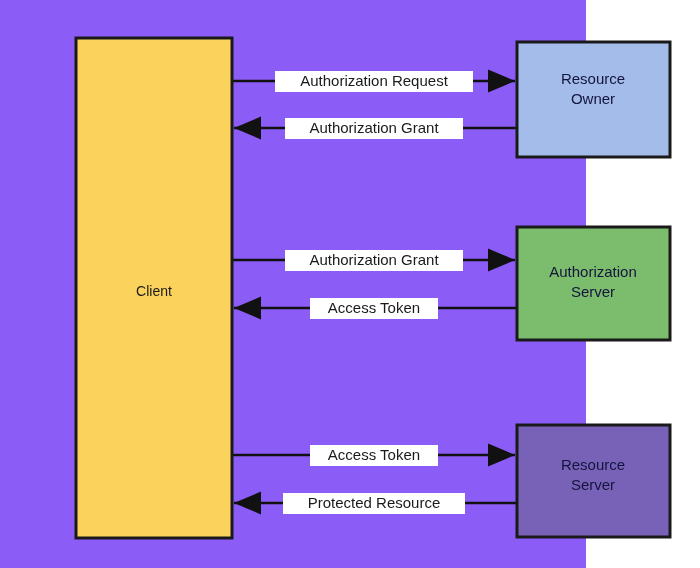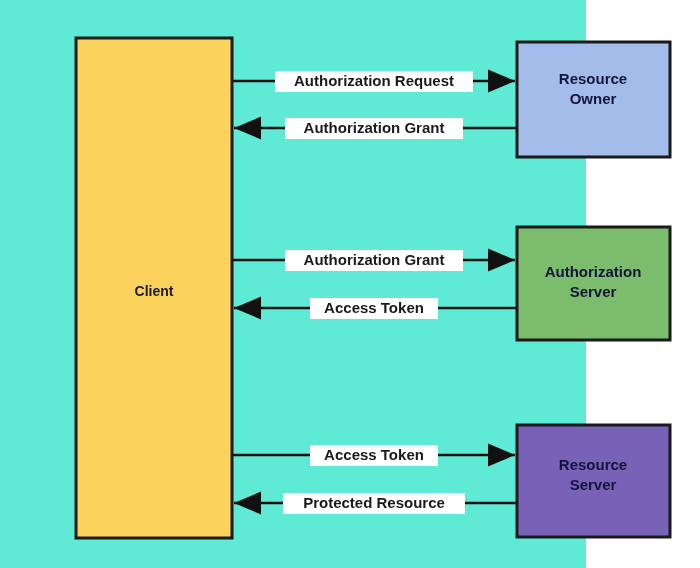--- a/index.html
+++ b/index.html
@@ -10,22 +10,21 @@
   body {
     width: 700px;
     height: 568px;
     font-family: "Liberation Sans", sans-serif;
     overflow: hidden;
   }
   #diagram-root {
     position: relative;
     width: 586px;
     height: 568px;
-    background: #5eead4;
-    font-weight: bold;
+    background: #8b5cf6;
   }
   svg.canvas {
     display: block;
     width: 700px;
     height: 568px;
   }
   .node-rect {
     stroke: #1a1a1a;
     stroke-width: 3;
   }

